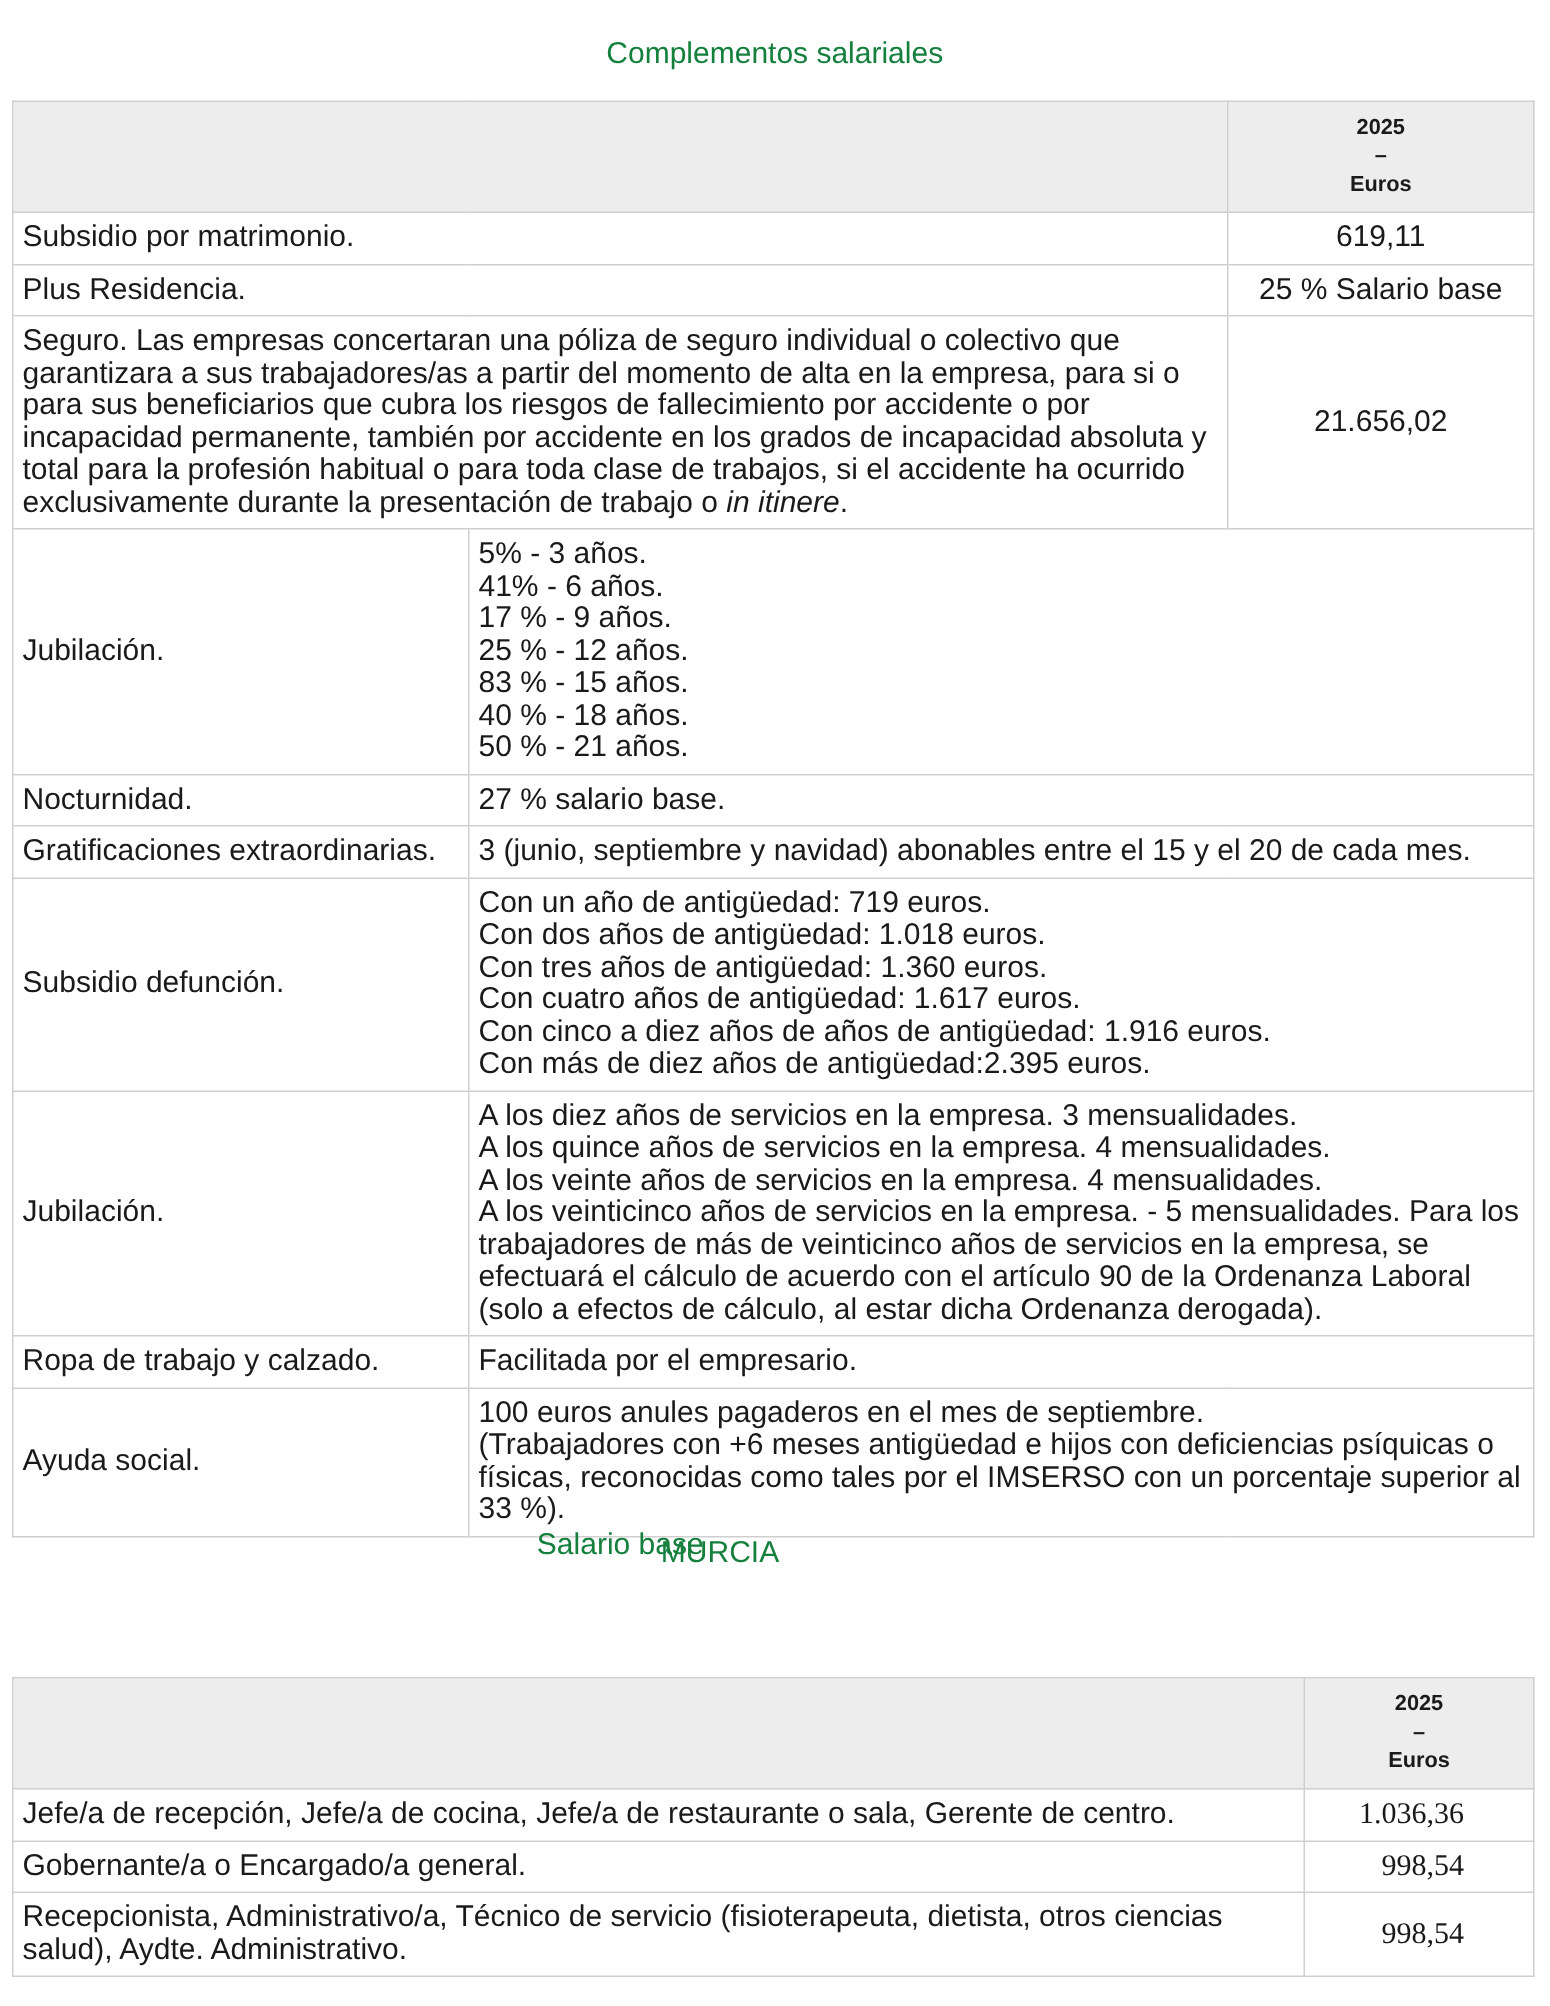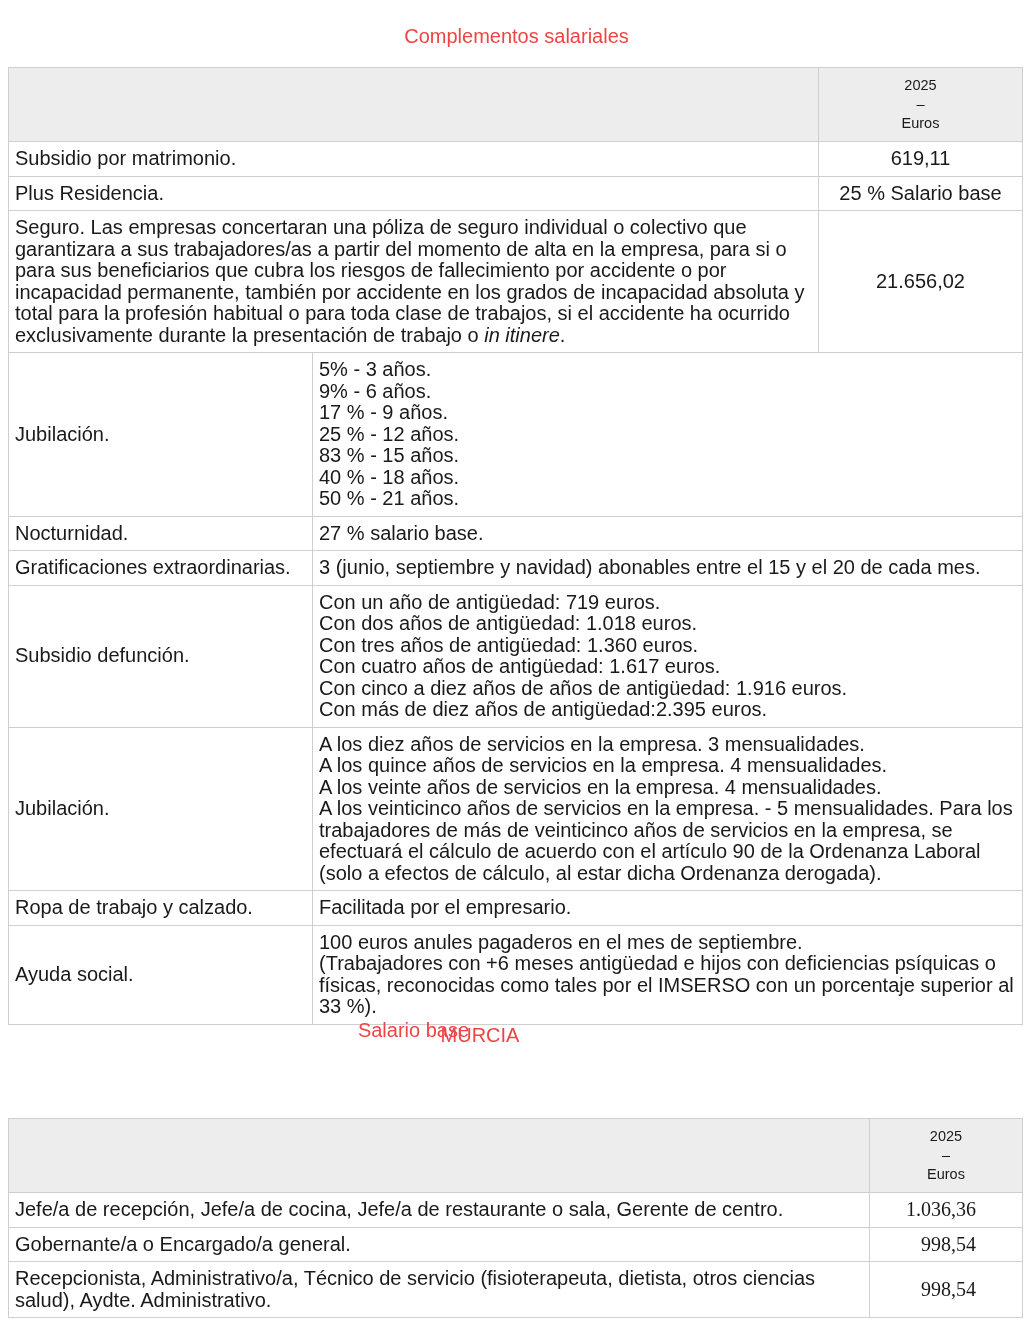--- a/index.html
+++ b/index.html
@@ -9,21 +9,21 @@
       overflow: hidden;
       font-family: "Liberation Sans", sans-serif;
       font-size: 16px;
       color: #1a1a1a;
       position: relative;
     }
     .section-title {
       text-align: center;
       font-size: 20px;
       font-weight: normal;
-      color: #ef4444;
+      color: #15803d;
       margin: 0;
     }
     #title-complementos { position: absolute; top: 24px; left: 0; width: 1033px; line-height: 24px; }
     #title-murcia { position: absolute; top: 1023px; left: 0; width: 960px; line-height: 24px; }
     #title-salario { position: absolute; top: 1018px; left: 0; width: 827px; line-height: 24px; }
 
     table {
       border-collapse: collapse;
       position: absolute;
       left: 8px;
@@ -32,21 +32,21 @@
     }
     td, th {
       border: 1px solid #cfcfcf;
       padding: 6px 6px;
       vertical-align: middle;
       line-height: 21.5px;
       font-size: 20px;
     }
     th {
       background: #ededed;
-      font-weight: normal;
+      font-weight: bold;
       font-size: 14.5px;
       text-align: center;
       line-height: 19px;
       padding: 8px 24px;
     }
     th.empty { background: #ededed; }
     td.num { text-align: center; }
     td.num-right { text-align: right; padding-right: 46px; font-family: Liberation Serif, serif; }
     .line { display: block; }
 
@@ -87,21 +87,21 @@
     </tr>
     <tr>
       <td colspan="2"><span>Seguro. Las empresas concertaran una póliza de seguro individual o colectivo que garantizara a sus trabajadores/as a partir del momento de alta en la empresa, para si o para sus beneficiarios que cubra los riesgos de fallecimiento por accidente o por incapacidad permanente, también por accidente en los grados de incapacidad absoluta y total para la profesión habitual o para toda clase de trabajos, si el accidente ha ocurrido exclusivamente durante la presentación de trabajo o </span><em>in itinere</em><span>.</span></td>
       <td class="num">21.656,02</td>
     </tr>
 
     <tr>
       <td>Jubilación.</td>
       <td colspan="2">
         <span class="line">5% - 3 años.</span>
-        <span class="line">9% - 6 años.</span>
+        <span class="line">41% - 6 años.</span>
         <span class="line">17 % - 9 años.</span>
         <span class="line">25 % - 12 años.</span>
         <span class="line">83 % - 15 años.</span>
         <span class="line">40 % - 18 años.</span>
         <span class="line">50 % - 21 años.</span>
       </td>
     </tr>
     <tr>
       <td>Nocturnidad.</td>
       <td colspan="2">

